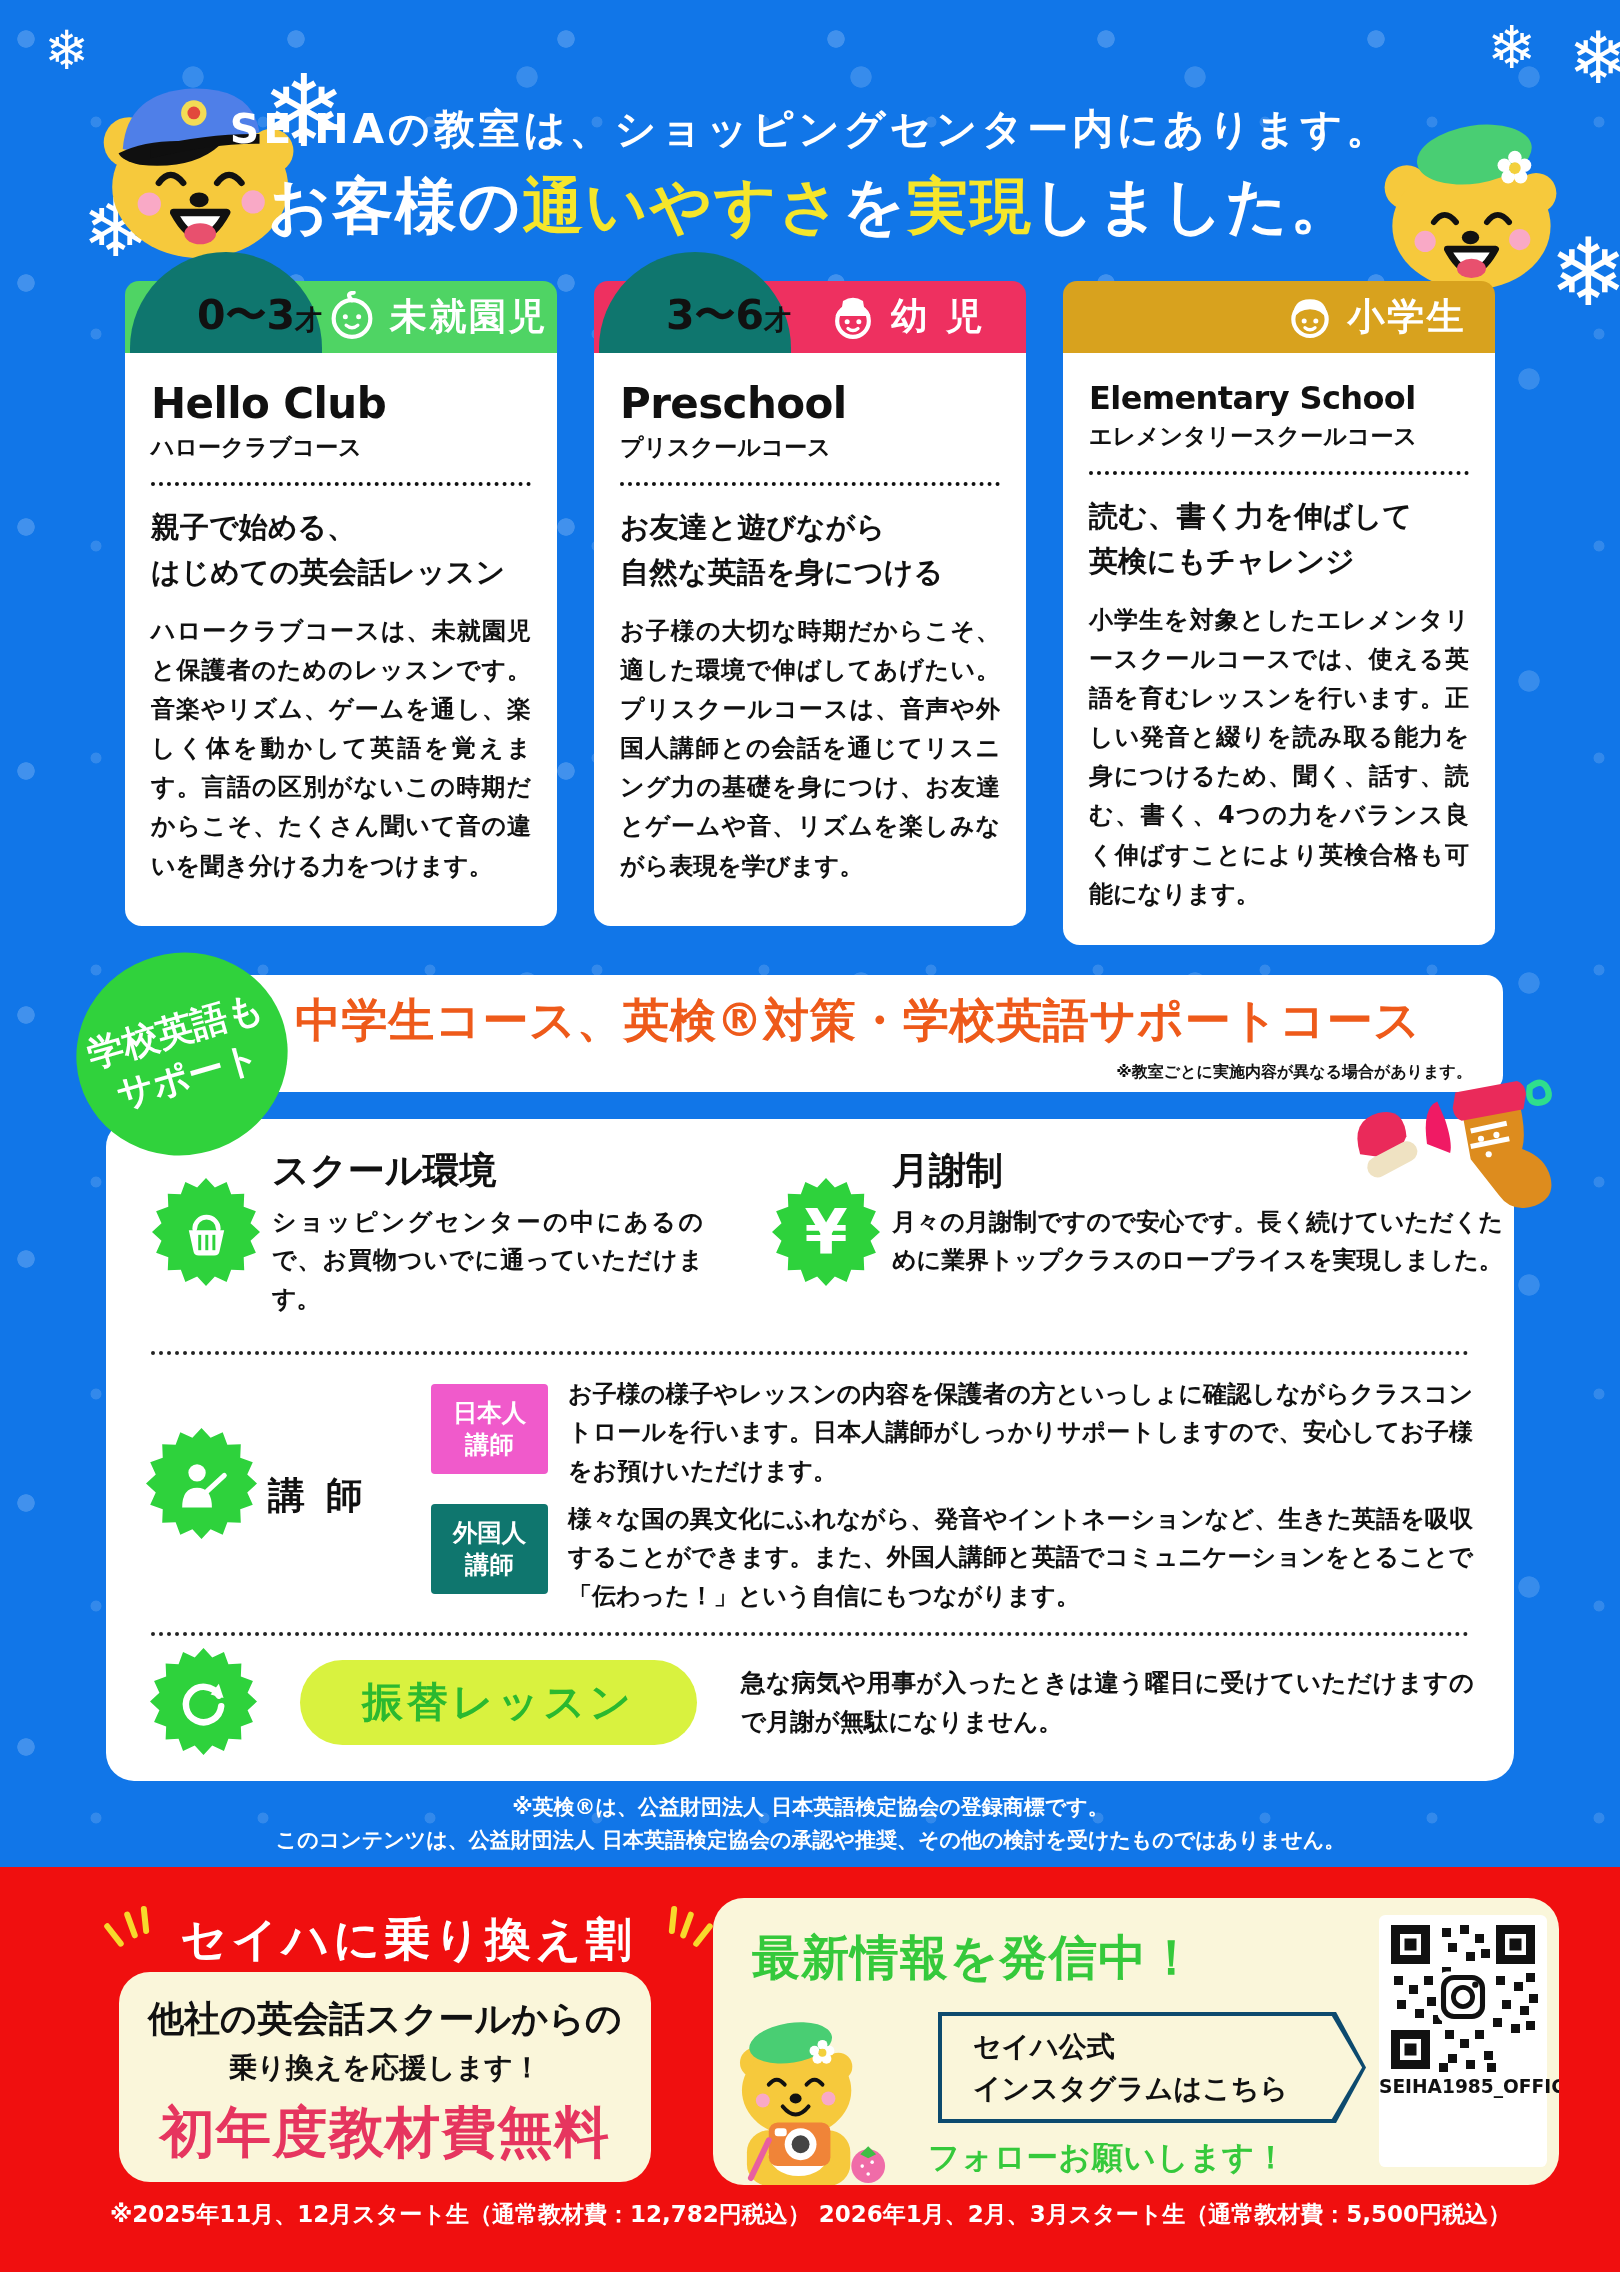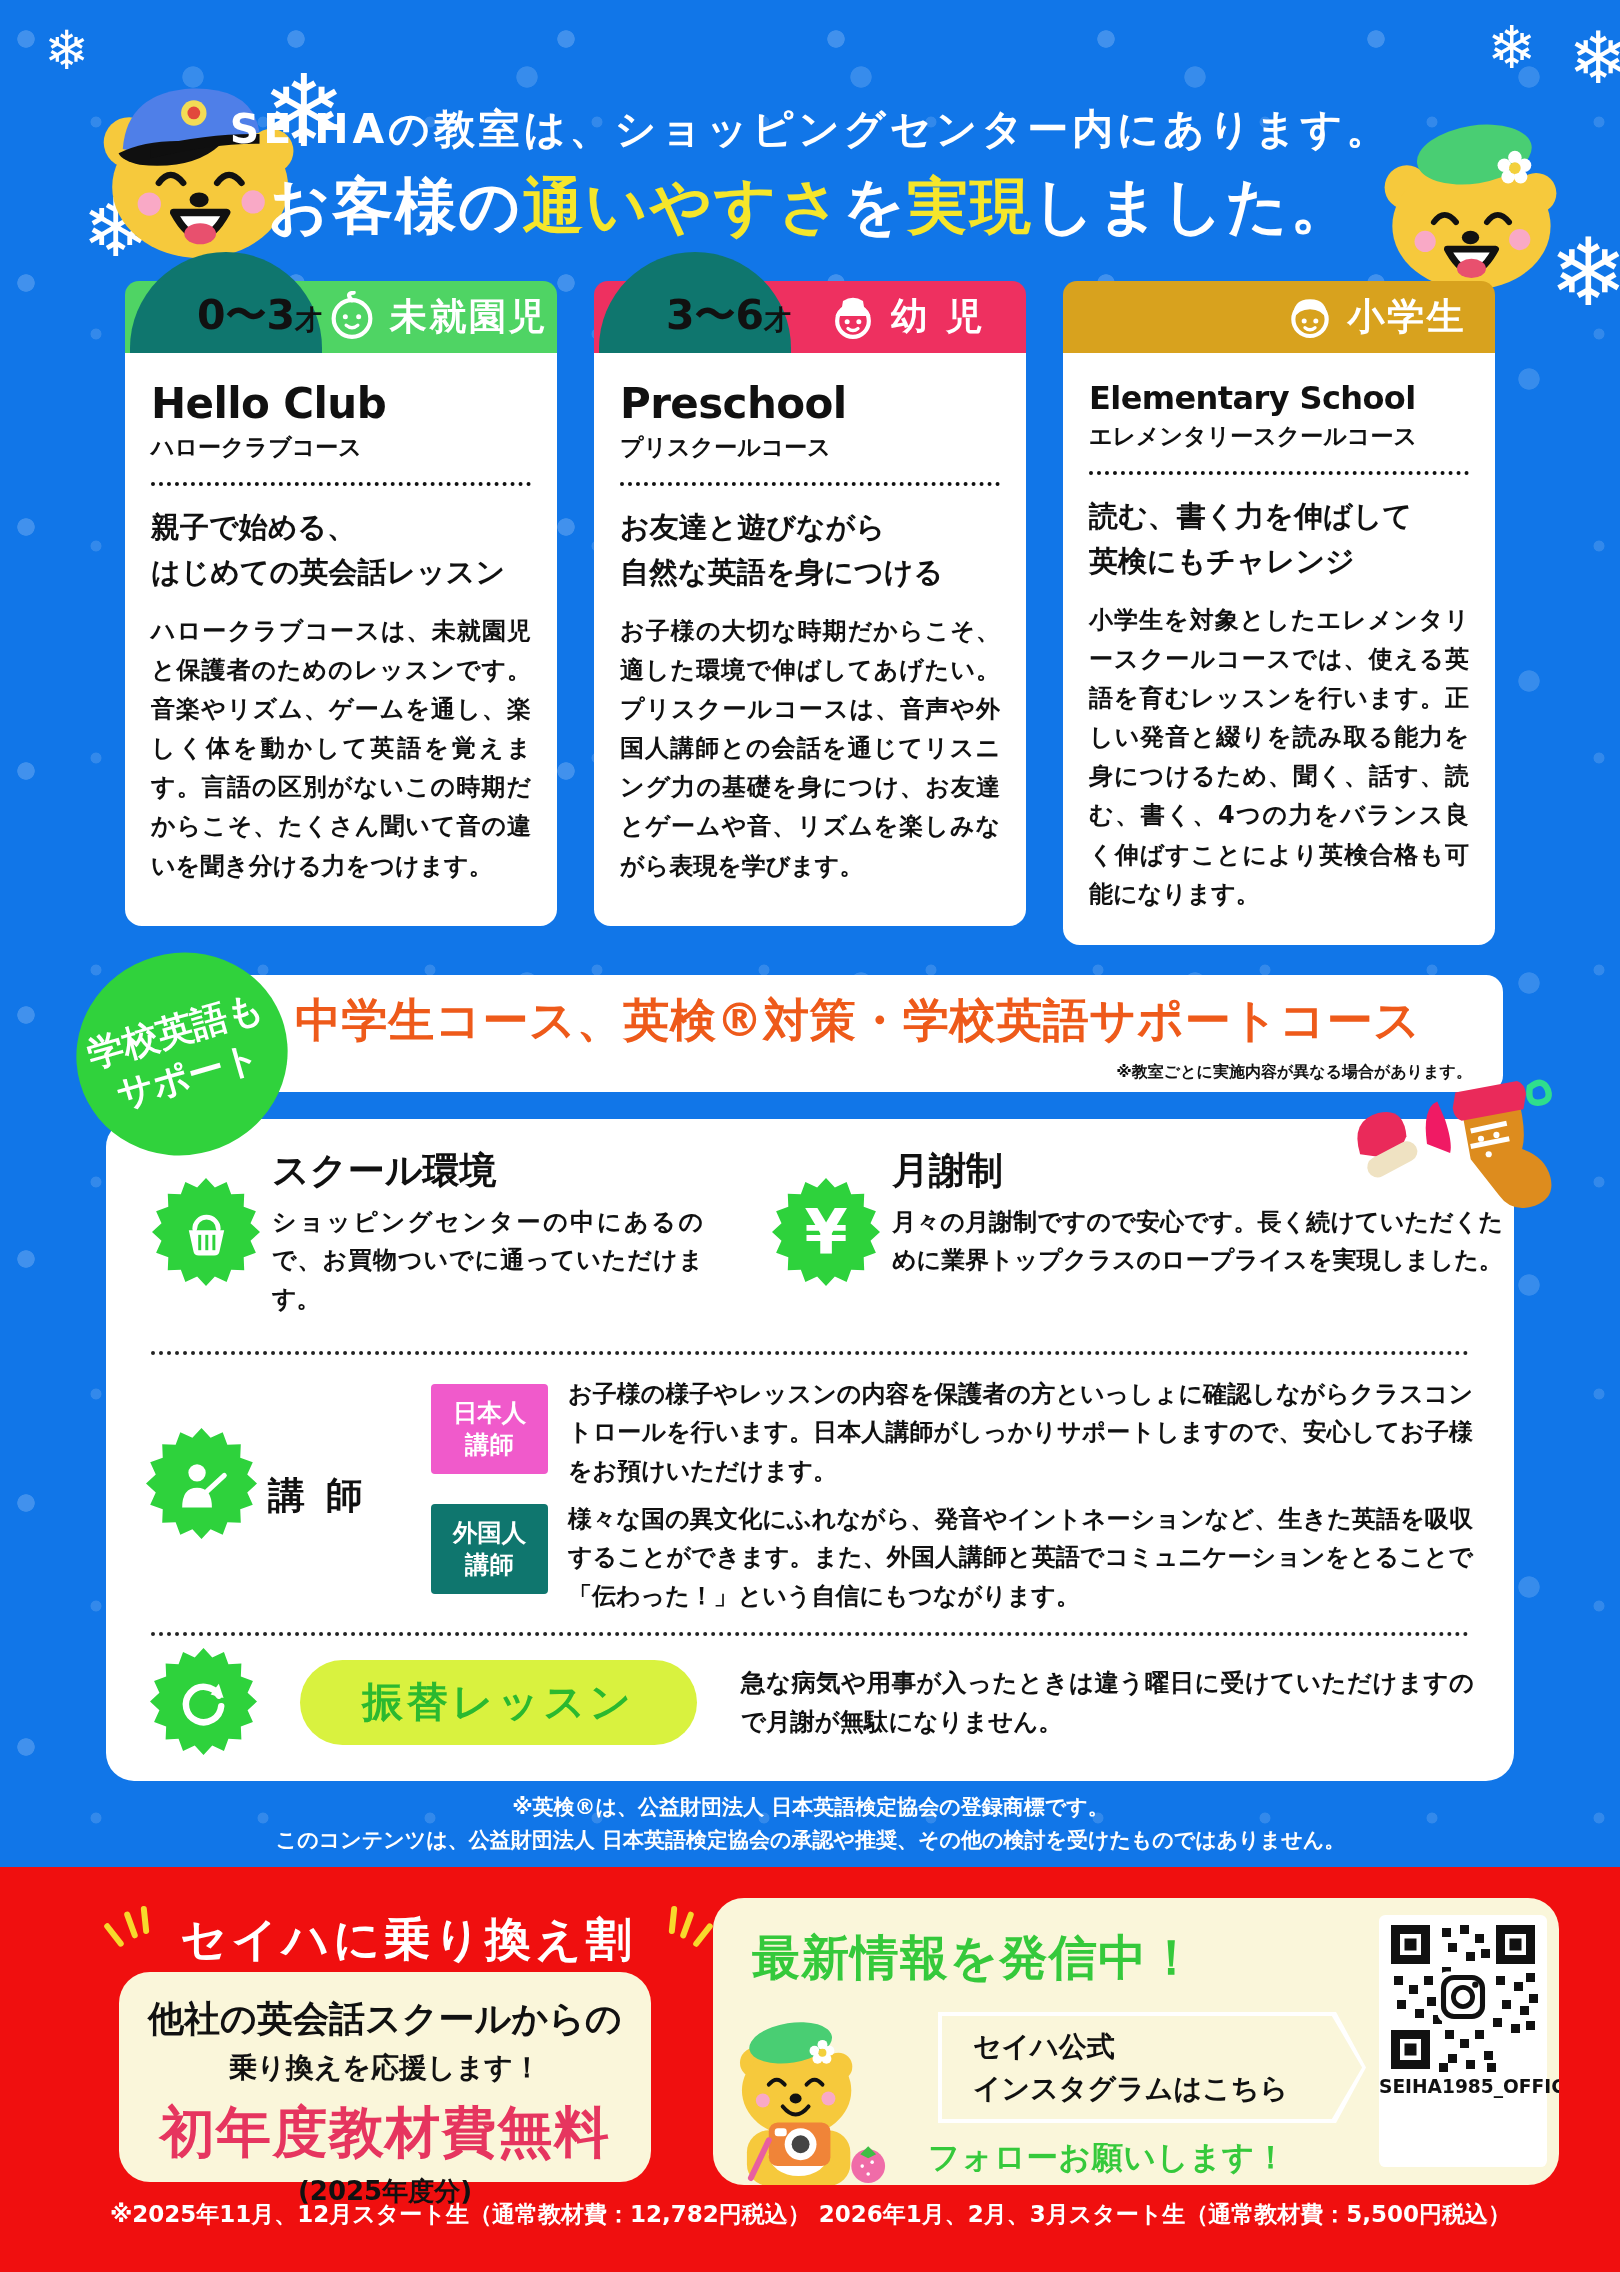--- a/index.html
+++ b/index.html
@@ -71,21 +71,21 @@
   .tick{position:absolute;width:5.8px;height:28px;background:#F7D92C;border-radius:3.2px;}
   .cream{position:absolute;background:#FAF6DA;border-radius:31px;}
   .box-l{left:119px;top:105px;width:532px;height:210px;text-align:center;}
   .bl1{margin-top:23px;font-size:36px;font-weight:800;}
   .bl2{margin-top:5.1px;font-size:28px;font-weight:800;}
   .bl-big{margin-top:9px;font-size:55px;font-weight:800;color:#E6355F;letter-spacing:1.3px;}
   .bl-note{margin-top:3.9px;font-size:26px;font-weight:700;}
   .box-r{left:713px;top:31px;width:846px;height:287px;overflow:hidden;}
   .info-title{position:absolute;left:39px;top:28px;color:#35C93B;font-size:48px;font-weight:800;
     letter-spacing:1.3px;}
-  .bubble{position:absolute;left:225px;top:114px;width:428px;height:111px;background:#ffffff;
+  .bubble{position:absolute;left:225px;top:114px;width:428px;height:111px;background:#0c4a6e;
     clip-path:polygon(0 0,93% 0,100% 50%,93% 100%,0 100%);}
   .bubble-inner{position:absolute;inset:3.9px;background:#FAF6DA;display:flex;flex-direction:column;
     justify-content:center;padding-left:31px;font-weight:800;font-size:28px;line-height:1.5;
     clip-path:polygon(0 0,92.8% 0,100% 50%,92.8% 100%,0 100%);white-space:pre-line;box-sizing:border-box;}
   .follow{position:absolute;left:215px;top:239px;color:#35C93B;font-size:31.5px;font-weight:800;
     letter-spacing:0.6px;}
   .qrbox{position:absolute;left:666px;top:16.7px;width:168px;height:252px;background:#fff;
     border-radius:6.4px;text-align:center;}
   .qrlabel{font-size:18.6px;font-weight:800;margin-top:1.3px;}
   .fineprint{position:absolute;left:0;top:332px;width:1621px;text-align:center;color:#fff;
@@ -315,21 +315,20 @@
       <span class="tick" style="left:0;top:0;transform:rotate(6deg);"></span>
       <span class="tick" style="left:14px;top:5.1px;transform:rotate(20deg);"></span>
       <span class="tick" style="left:30px;top:15.4px;transform:rotate(38deg);"></span>
     </div>
     <div class="switch-title">セイハに乗り換え割</div>
 
     <div class="cream box-l">
       <div class="bl1">他社の英会話スクールからの</div>
       <div class="bl2">乗り換えを応援します！</div>
       <div class="bl-big">初年度教材費無料</div>
-      <div class="bl-note">(2025年度分)</div>
     </div>
 
     <div class="cream box-r">
       <div class="info-title">最新情報を発信中！</div>
       <div style="position:absolute;left:3.9px;top:121px;">
         <svg width="199" height="167" viewBox="0 0 200 168">
           <circle cx="38" cy="44" r="15" fill="#F6C93C"></circle>
             <circle cx="122" cy="48" r="14" fill="#F6C93C"></circle>
           <ellipse cx="80" cy="72" rx="55" ry="46" fill="#F6C93C"></ellipse>
           <ellipse cx="74" cy="24" rx="42" ry="20" fill="#49CE73" transform="rotate(-9 74 24)"></ellipse>

